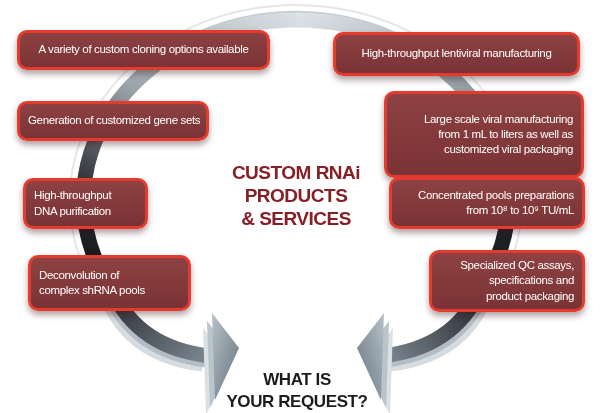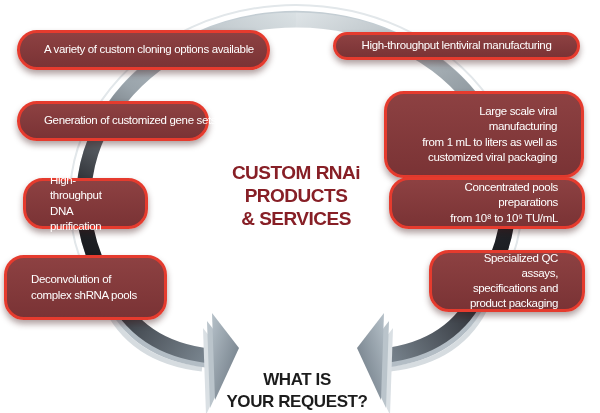--- a/index.html
+++ b/index.html
@@ -14,24 +14,24 @@
   html,body{margin:0;padding:0;background:#eee;}
   .canvas{
     position:relative;width:600px;height:413px;background:var(--background);
     overflow:hidden;font-family:"Liberation Sans",sans-serif;
   }
   .ring-svg{position:absolute;left:0;top:0;z-index:1;}
   .rbox{
     position:absolute;z-index:3;box-sizing:border-box;
     background:linear-gradient(180deg,var(--box-fill) 0%,var(--box-fill-dark) 100%);
     border:3px solid var(--box-border);
-    border-radius:20px;
+    border-radius:10px;
     box-shadow:0 4px 6px rgba(60,20,20,.40);
     display:flex;align-items:center;
-    padding:4px 24px;
+    padding:4px 8px;
     justify-content:center;
   }
   .rbox-text{
     width:100%;
     color:var(--box-text);
     font-size:11.5px;letter-spacing:-0.35px;line-height:1.32;
     white-space:pre-line;
   }
   .al-c .rbox-text{text-align:center;white-space:nowrap;display:block;}
   .al-l .rbox-text{text-align:left;}
@@ -124,26 +124,26 @@
 
   <div class="rbox al-c" style="left:17px;top:101px;width:192px;height:40px;">
     <span class="rbox-text">Generation of customized gene sets</span>
   </div>
 
   <div class="rbox al-l" style="left:14px;top:178px;width:125px;height:51px;margin-left:9px;">
     <span class="rbox-text">High-throughput
 DNA purification</span>
   </div>
 
-  <div class="rbox al-l" style="left:4px;top:255px;width:163px;height:65px;">
+  <div class="rbox al-l" style="left:28px;top:255px;width:163px;height:56px;">
     <span class="rbox-text">Deconvolution of
 complex shRNA pools</span>
   </div>
 
-  <div class="rbox al-c" style="left:333px;top:32px;width:247px;height:28px;">
+  <div class="rbox al-c" style="left:333px;top:32px;width:247px;height:44px;">
     <span class="rbox-text">High-throughput lentiviral manufacturing</span>
   </div>
 
   <div class="rbox al-r" style="left:384px;top:91px;width:200px;height:87px;">
     <span class="rbox-text">Large scale viral manufacturing
 from 1 mL to liters as well as
 customized viral packaging</span>
   </div>
 
   <div class="rbox al-r" style="left:389px;top:177px;width:196px;height:52px;">

